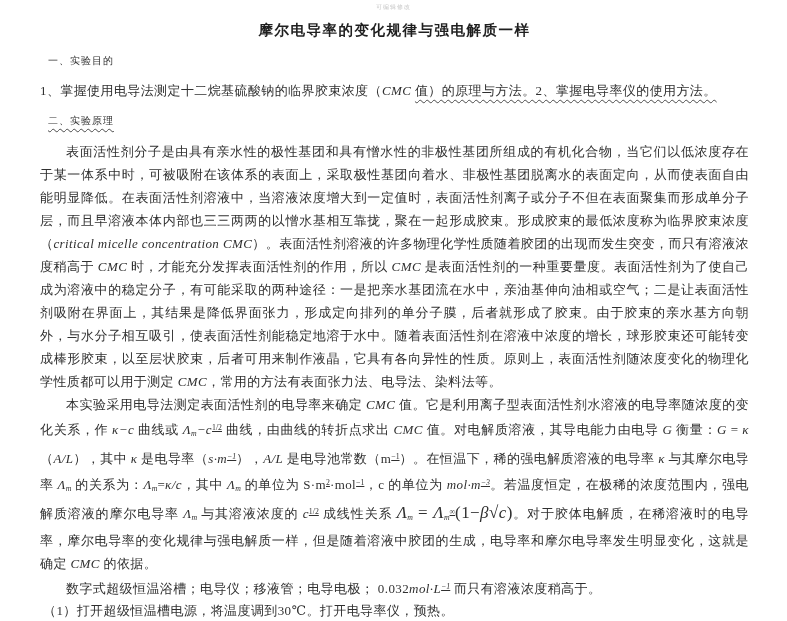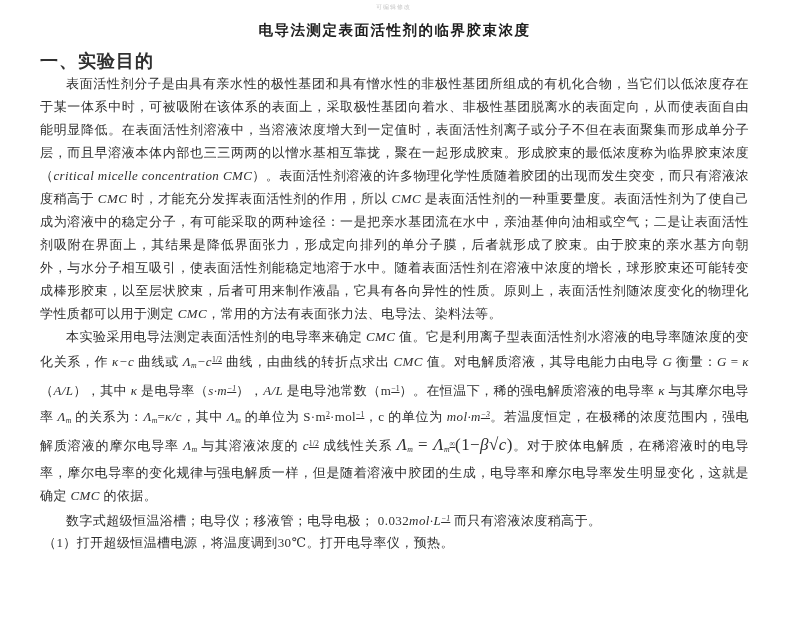--- a/index.html
+++ b/index.html
@@ -12,21 +12,21 @@
   .watermark{
     position:absolute;top:3px;left:50%;transform:translateX(-50%);
     font-size:6px;color:#c6c6c6;letter-spacing:1px;line-height:8px;
   }
   .title{
     margin:0 0 10px 0;text-align:center;
     font-size:14.5px;font-weight:bold;letter-spacing:1.5px;color:#1f1f1f;
     line-height:20px;
   }
   .hd{
-    margin:0;font-size:18px;font-weight:bold;line-height:22px;letter-spacing:1px;
+    margin:8px;font-size:10px;font-weight:normal;line-height:22px;letter-spacing:1px;
   }
   .line{
     margin:0;font-size:13px;line-height:22px;letter-spacing:0.4px;
   }
   .para{
     margin:0;font-size:13px;line-height:23px;letter-spacing:0.4px;
     text-align:justify;text-indent:2em;
   }
   .step{
     margin:0;font-size:13px;line-height:22.5px;letter-spacing:0.4px;padding-left:3px;
@@ -43,25 +43,27 @@
   .sup{font-size:0.6em;vertical-align:0.55em;letter-spacing:0;text-decoration:underline;}
   .sub{font-size:0.6em;vertical-align:-0.25em;letter-spacing:0;}
 </style>
 </head>
 <body>
 
 <div class="watermark">可编辑修改</div>
 
 <div class="page">
 
-  <h1 class="title">电导法测定表面活性剂的临界胶束浓度</h1>
+  <h1 class="title">摩尔电导率的变化规律与强电解质一样</h1>
 
   <h2 class="hd">一、实验目的</h2>
 
+  <p class="line"><span class="r">1、掌握使用电导法测定十二烷基硫酸钠的临界胶束浓度（</span><span class="r i">CMC</span><span class="r"> </span><span class="r wavy">值）的原理与方法。2、掌握电导率仪的使用方法。</span></p>
 
+  <h2 class="hd wavy">二、实验原理</h2>
 
   <p class="para"><span class="r">表面活性剂分子是由具有亲水性的极性基团和具有憎水性的非极性基团所组成的有机化合物，当它们以低浓度存在于某一体系中时，可被吸附在该体系的表面上，采取极性基团向着水、非极性基团脱离水的表面定向，从而使表面自由能明显降低。在表面活性剂溶液中，当溶液浓度增大到一定值时，表面活性剂离子或分子不但在表面聚集而形成单分子层，而且早溶液本体内部也三三两两的以憎水基相互靠拢，聚在一起形成胶束。形成胶束的最低浓度称为临界胶束浓度（</span><span class="r i">critical micelle concentration CMC</span><span class="r">）。表面活性剂溶液的许多物理化学性质随着胶团的出现而发生突变，而只有溶液浓度稍高于 </span><span class="r i">CMC</span><span class="r"> 时，才能充分发挥表面活性剂的作用，所以 </span><span class="r i">CMC</span><span class="r"> 是表面活性剂的一种重要量度。表面活性剂为了使自己成为溶液中的稳定分子，有可能采取的两种途径：一是把亲水基团流在水中，亲油基伸向油相或空气；二是让表面活性剂吸附在界面上，其结果是降低界面张力，形成定向排列的单分子膜，后者就形成了胶束。由于胶束的亲水基方向朝外，与水分子相互吸引，使表面活性剂能稳定地溶于水中。随着表面活性剂在溶液中浓度的增长，球形胶束还可能转变成棒形胶束，以至层状胶束，后者可用来制作液晶，它具有各向异性的性质。原则上，表面活性剂随浓度变化的物理化学性质都可以用于测定 </span><span class="r i">CMC</span><span class="r">，常用的方法有表面张力法、电导法、染料法等。</span></p>
 
   <p class="para"><span class="r">本实验采用电导法测定表面活性剂的电导率来确定 </span><span class="r i">CMC</span><span class="r"> 值。它是利用离子型表面活性剂水溶液的电导率随浓度的变化关系，作 </span><span class="r i">κ−c</span><span class="r"> 曲线或 </span><span class="r i">Λ</span><span class="r sub i">m</span><span class="r i">−c</span><span class="r sup">1/2</span><span class="r"> 曲线，由曲线的转折点求出 </span><span class="r i">CMC</span><span class="r"> 值。对电解质溶液，其导电能力由电导 </span><span class="r i">G</span><span class="r"> 衡量：</span><span class="r i">G</span><span class="r"> = </span><span class="r i">κ</span><span class="r">（</span><span class="r i">A/L</span><span class="r">），其中 </span><span class="r i">κ</span><span class="r"> 是电导率（</span><span class="r i">s·m</span><span class="r sup i">−1</span><span class="r">），</span><span class="r i">A/L</span><span class="r"> 是电导池常数（m</span><span class="r sup">−1</span><span class="r">）。在恒温下，稀的强电解质溶液的电导率 </span><span class="r i">κ</span><span class="r"> 与其摩尔电导率 </span><span class="r i">Λ</span><span class="r sub i">m</span><span class="r"> 的关系为：</span><span class="r i">Λ</span><span class="r sub i">m</span><span class="r">=</span><span class="r i">κ/c</span><span class="r">，其中 </span><span class="r i">Λ</span><span class="r sub i">m</span><span class="r"> 的单位为 S·m</span><span class="r sup">2</span><span class="r">·mol</span><span class="r sup">−1</span><span class="r">，c 的单位为 </span><span class="r i">mol·m</span><span class="r sup i">−3</span><span class="r">。若温度恒定，在极稀的浓度范围内，强电解质溶液的摩尔电导率 </span><span class="r i">Λ</span><span class="r sub i">m</span><span class="r"> 与其溶液浓度的 </span><span class="r i">c</span><span class="r sup">1/2</span><span class="r"> 成线性关系 </span><span class="r fx i">Λ</span><span class="r sub i">m</span><span class="r fx"> = </span><span class="r fx i">Λ</span><span class="r sub i">m</span><span class="r sup">∞</span><span class="r fx">(1−</span><span class="r fx i">β</span><span class="r fx i">√c</span><span class="r fx">)</span><span class="r">。对于胶体电解质，在稀溶液时的电导率，摩尔电导率的变化规律与强电解质一样，但是随着溶液中胶团的生成，电导率和摩尔电导率发生明显变化，这就是确定 </span><span class="r i">CMC</span><span class="r"> 的依据。</span></p>
 
 
   <p class="para"><span class="r">数字式超级恒温浴槽；电导仪；移液管；电导电极； 0.032</span><span class="r i">mol·L</span><span class="r sup i">−1</span><span class="r"> 而只有溶液浓度稍高于。</span></p>
 
 
   <p class="step">（1）打开超级恒温槽电源，将温度调到30℃。打开电导率仪，预热。</p>

